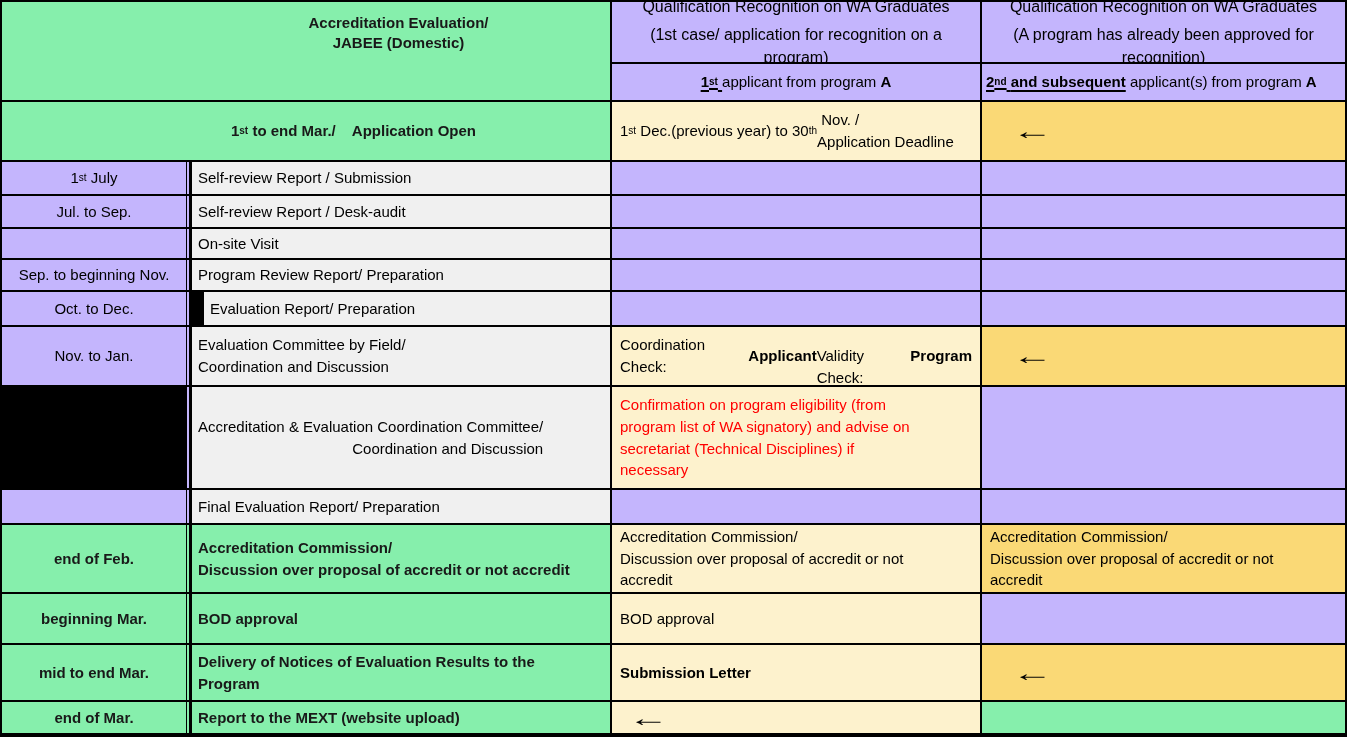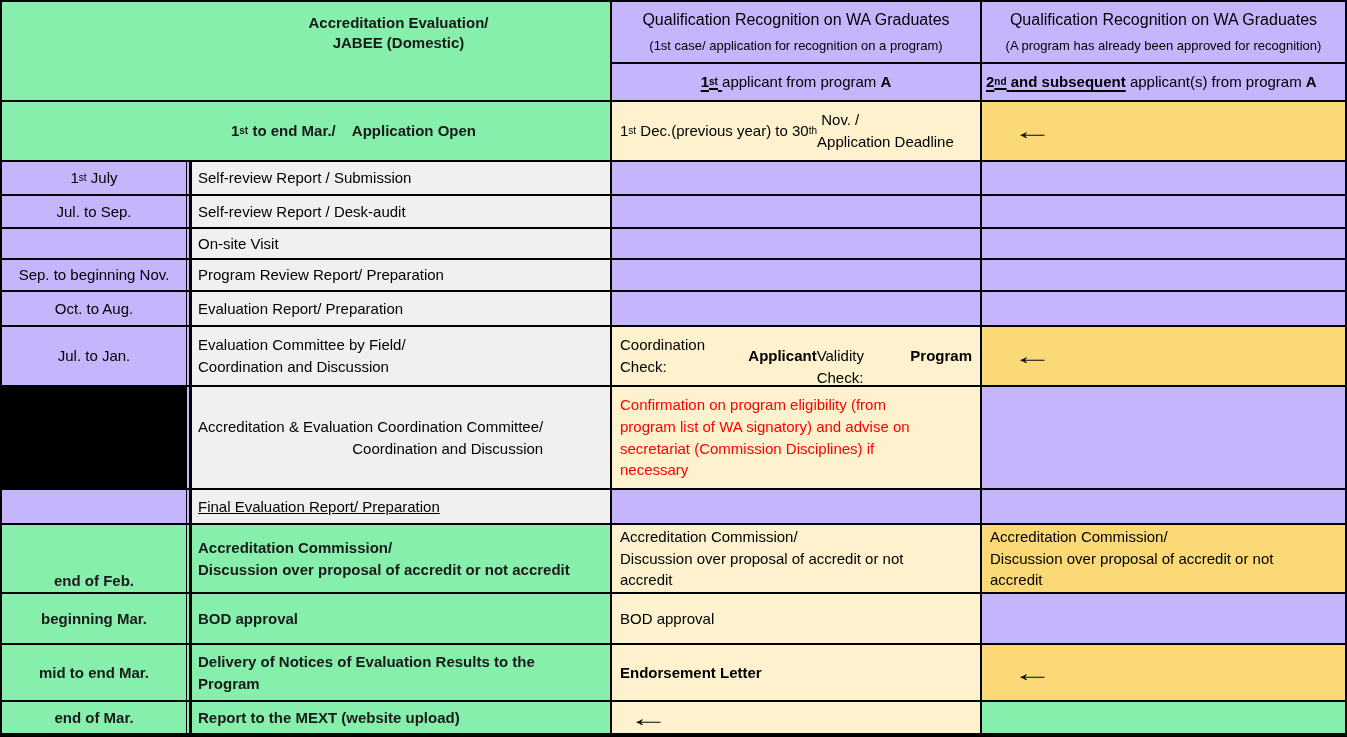--- a/index.html
+++ b/index.html
@@ -54,21 +54,21 @@
   .hdr-topleft{
     grid-row:1/3;grid-column:1/4;
     flex-direction:column;justify-content:center;
     padding-left:185px;padding-bottom:36px;
     text-align:center;line-height:1.35;
   }
   .hdr-c3{grid-row:1;grid-column:4;}
   .hdr-c4{grid-row:1;grid-column:5;}
   .hdr-c3,.hdr-c4{flex-direction:column;justify-content:center;gap:5px;text-align:center;padding:2px 4px;}
   .hdr-title{font-size:16px;}
-  .hdr-sub{font-size:13px;text-align:center;}
+  .hdr-sub{font-size:16px;text-align:center;}
   .hdr-c3s{grid-row:2;grid-column:4;justify-content:center;text-align:center;}
   .hdr-c4s{grid-row:2;grid-column:5;padding-left:4px;}
 </style>
 </head>
 <body>
 
 <div id="frame">
 
   <div class="cell hdr-topleft bg-black faint">
     <span>Accreditation Evaluation/
@@ -105,64 +105,64 @@
     <div class="cell bg-white c-date" style="grid-area: 6 / 1;"></div>
     <div class="cell bg-white c-gap" style="grid-area: 6 / 2;"></div>
     <div class="cell bg-gray c-activity" style="grid-area: 6 / 3;"><span>On-site Visit</span></div>
     <div class="cell bg-white c-case" style="grid-area: 6 / 4;"></div>
     <div class="cell bg-white c-case last" style="grid-area: 6 / 5;"></div>
     <div class="cell bg-white c-date" style="grid-area: 7 / 1;"><span>Sep. to beginning Nov.</span></div>
     <div class="cell bg-white c-gap" style="grid-area: 7 / 2;"></div>
     <div class="cell bg-gray c-activity" style="grid-area: 7 / 3;"><span>Program Review Report/ Preparation</span></div>
     <div class="cell bg-white c-case" style="grid-area: 7 / 4;"></div>
     <div class="cell bg-white c-case last" style="grid-area: 7 / 5;"></div>
-    <div class="cell bg-white c-date" style="grid-area: 8 / 1;"><span>Oct. to Aug.</span></div>
+    <div class="cell bg-white c-date" style="grid-area: 8 / 1;"><span>Oct. to Dec.</span></div>
     <div class="cell bg-white c-gap" style="grid-area: 8 / 2;"></div>
-    <div class="cell bg-gray c-activity" style="grid-area: 8 / 3;"><span>Evaluation Report/ Preparation</span></div>
+    <div class="cell bg-gray c-activity" style="grid-area: 8 / 3; margin-left: 12px;"><span>Evaluation Report/ Preparation</span></div>
     <div class="cell bg-white c-case" style="grid-area: 8 / 4;"></div>
     <div class="cell bg-white c-case last" style="grid-area: 8 / 5;"></div>
-    <div class="cell bg-white c-date" style="grid-area: 9 / 1;"><span>Jul. to Jan.</span></div>
+    <div class="cell bg-white c-date" style="grid-area: 9 / 1;"><span>Nov. to Jan.</span></div>
     <div class="cell bg-white c-gap" style="grid-area: 9 / 2;"></div>
     <div class="cell bg-gray c-activity" style="grid-area: 9 / 3;"><span>Evaluation Committee by Field/
 Coordination and Discussion</span></div>
     <div class="cell bg-lightYellow c-case" style="grid-area: 9 / 4;"><span>Coordination Check: </span><span class="b">Applicant</span><span>
 Validity Check: </span><span class="b">Program</span></div>
     <div class="cell bg-gold c-case last" style="grid-area: 9 / 5;"><span class="arrow">←</span></div>
     <div class="cell bg-white c-gap" style="grid-area: 10 / 2;"></div>
     <div class="cell bg-gray c-activity" style="grid-area: 10 / 3; text-align: right;"><span>Accreditation &amp; Evaluation Coordination Committee/
 Coordination and Discussion</span></div>
     <div class="cell bg-lightYellow c-case" style="grid-area: 10 / 4;"><span class="red">Confirmation on program eligibility (from
 program list of WA signatory) and advise on
-secretariat (Commission Disciplines) if
+secretariat (Technical Disciplines) if
 necessary</span></div>
     <div class="cell bg-white c-case last" style="grid-area: 10 / 5;"></div>
     <div class="cell bg-white c-date" style="grid-area: 11 / 1;"></div>
     <div class="cell bg-white c-gap" style="grid-area: 11 / 2;"></div>
-    <div class="cell bg-gray c-activity" style="grid-area: 11 / 3; text-decoration: underline;"><span>Final Evaluation Report/ Preparation</span></div>
+    <div class="cell bg-gray c-activity" style="grid-area: 11 / 3;"><span>Final Evaluation Report/ Preparation</span></div>
     <div class="cell bg-white c-case" style="grid-area: 11 / 4;"></div>
     <div class="cell bg-white c-case last" style="grid-area: 11 / 5;"></div>
-    <div class="cell bg-black faint c-date" style="grid-area: 12 / 1; align-items: flex-end;"><span>end of Feb.</span></div>
+    <div class="cell bg-black faint c-date" style="grid-area: 12 / 1;"><span>end of Feb.</span></div>
     <div class="cell bg-black c-gap" style="grid-area: 12 / 2;"></div>
     <div class="cell bg-black faint c-activity" style="grid-area: 12 / 3;"><span>Accreditation Commission/
 Discussion over proposal of accredit or not accredit</span></div>
     <div class="cell bg-lightYellow c-case" style="grid-area: 12 / 4;"><span>Accreditation Commission/
 Discussion over proposal of accredit or not
 accredit</span></div>
     <div class="cell bg-gold c-case last" style="grid-area: 12 / 5;"><span>Accreditation Commission/
 Discussion over proposal of accredit or not
 accredit</span></div>
     <div class="cell bg-black faint c-date" style="grid-area: 13 / 1;"><span>beginning Mar.</span></div>
     <div class="cell bg-black c-gap" style="grid-area: 13 / 2;"></div>
     <div class="cell bg-black faint c-activity" style="grid-area: 13 / 3;"><span>BOD approval</span></div>
     <div class="cell bg-lightYellow c-case" style="grid-area: 13 / 4;"><span>BOD approval </span></div>
     <div class="cell bg-white c-case last" style="grid-area: 13 / 5;"></div>
     <div class="cell bg-black faint c-date" style="grid-area: 14 / 1;"><span>mid to end Mar.</span></div>
     <div class="cell bg-black c-gap" style="grid-area: 14 / 2;"></div>
     <div class="cell bg-black faint c-activity" style="grid-area: 14 / 3;"><span>Delivery of Notices of Evaluation Results to the
 Program</span></div>
-    <div class="cell bg-lightYellow c-case" style="grid-area: 14 / 4;"><span class="b">Endorsement Letter</span></div>
+    <div class="cell bg-lightYellow c-case" style="grid-area: 14 / 4;"><span class="b">Submission Letter</span></div>
     <div class="cell bg-gold c-case last" style="grid-area: 14 / 5;"><span class="arrow">←</span></div>
     <div class="cell bg-black faint c-date" style="grid-area: 15 / 1;"><span>end of Mar.</span></div>
     <div class="cell bg-black c-gap" style="grid-area: 15 / 2;"></div>
     <div class="cell bg-black faint c-activity" style="grid-area: 15 / 3;"><span>Report to the MEXT (website upload)</span></div>
     <div class="cell bg-lightYellow c-case" style="grid-area: 15 / 4;"><span class="arrow" style="margin-left: 8px;">←</span></div>
     <div class="cell bg-black c-case last" style="grid-area: 15 / 5;"></div>
   </div>
 
 </body></html>

